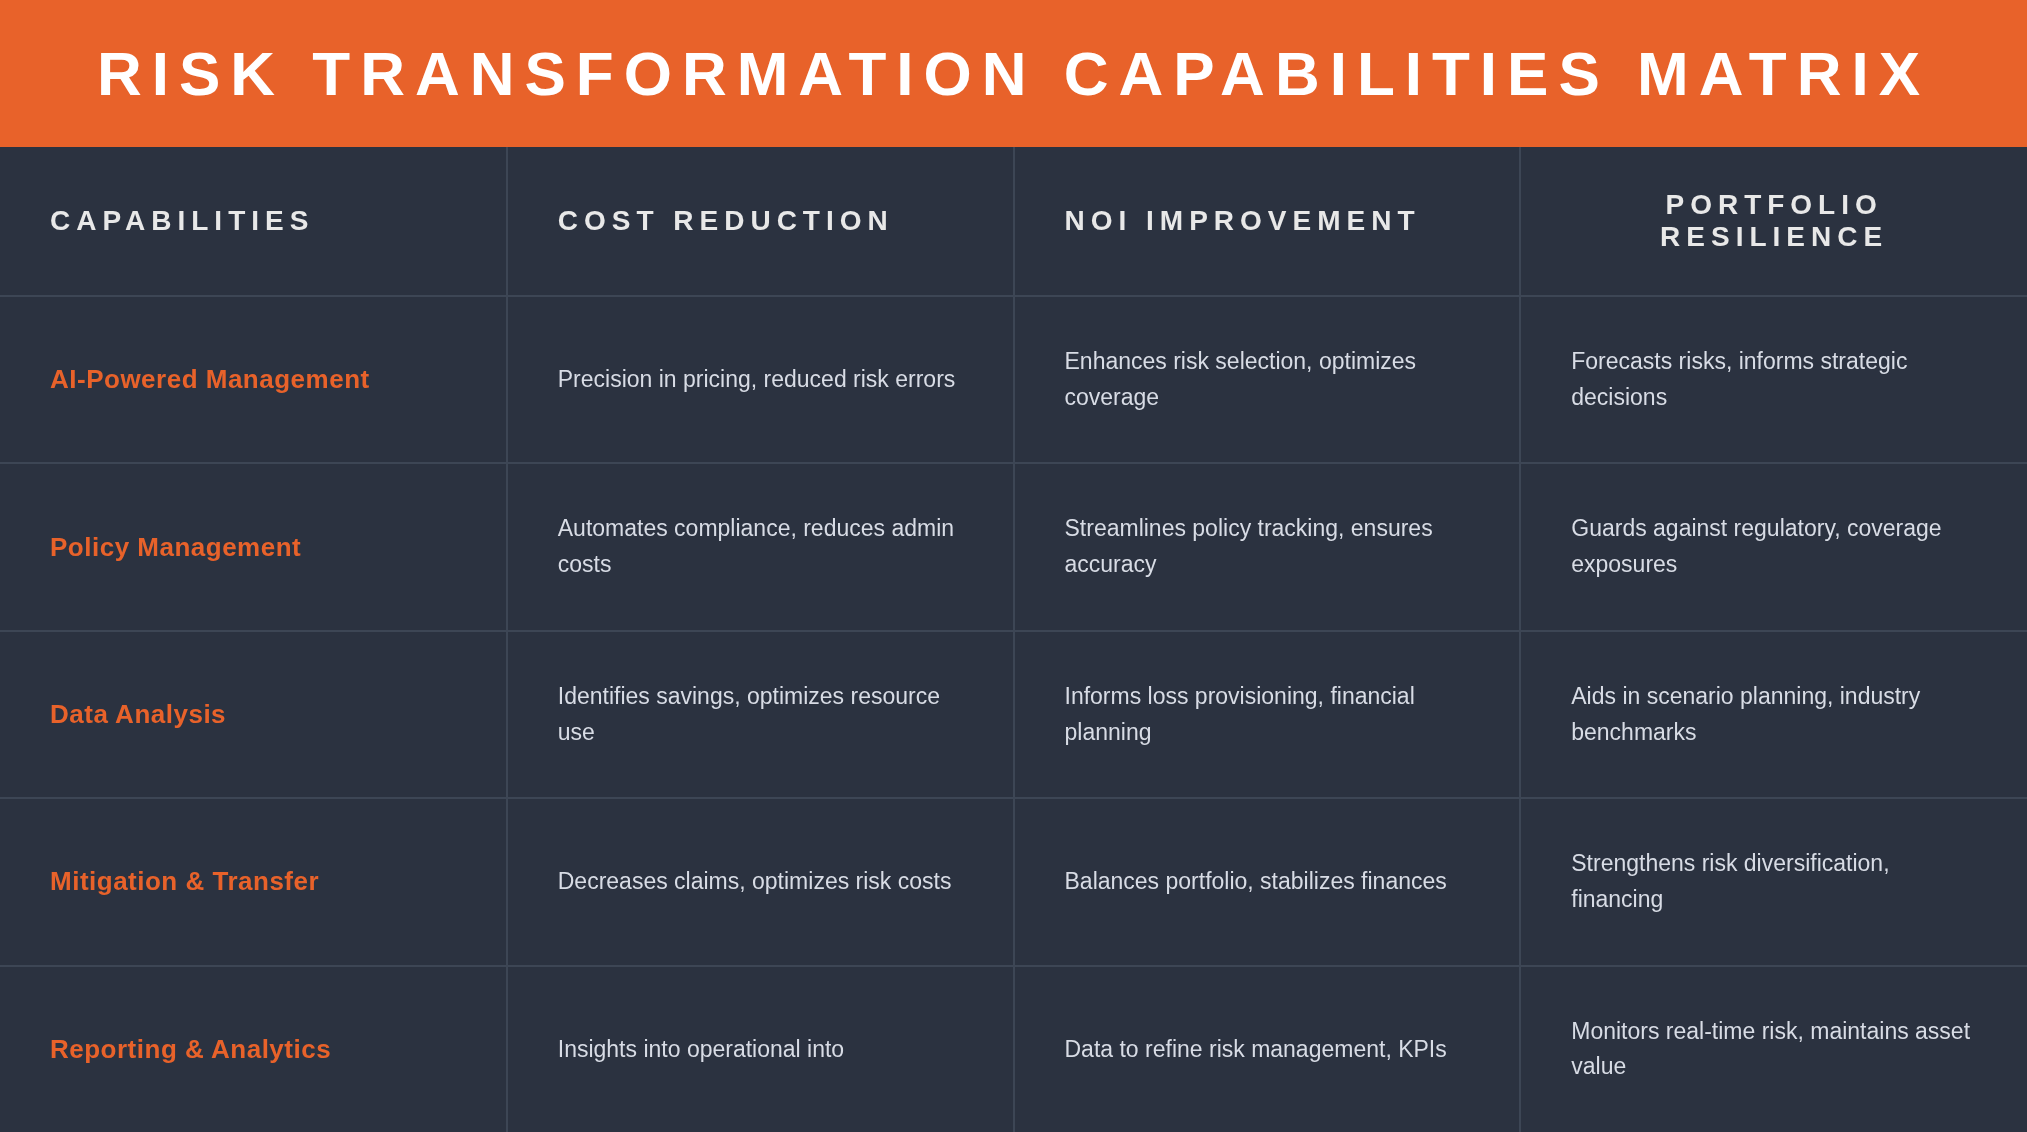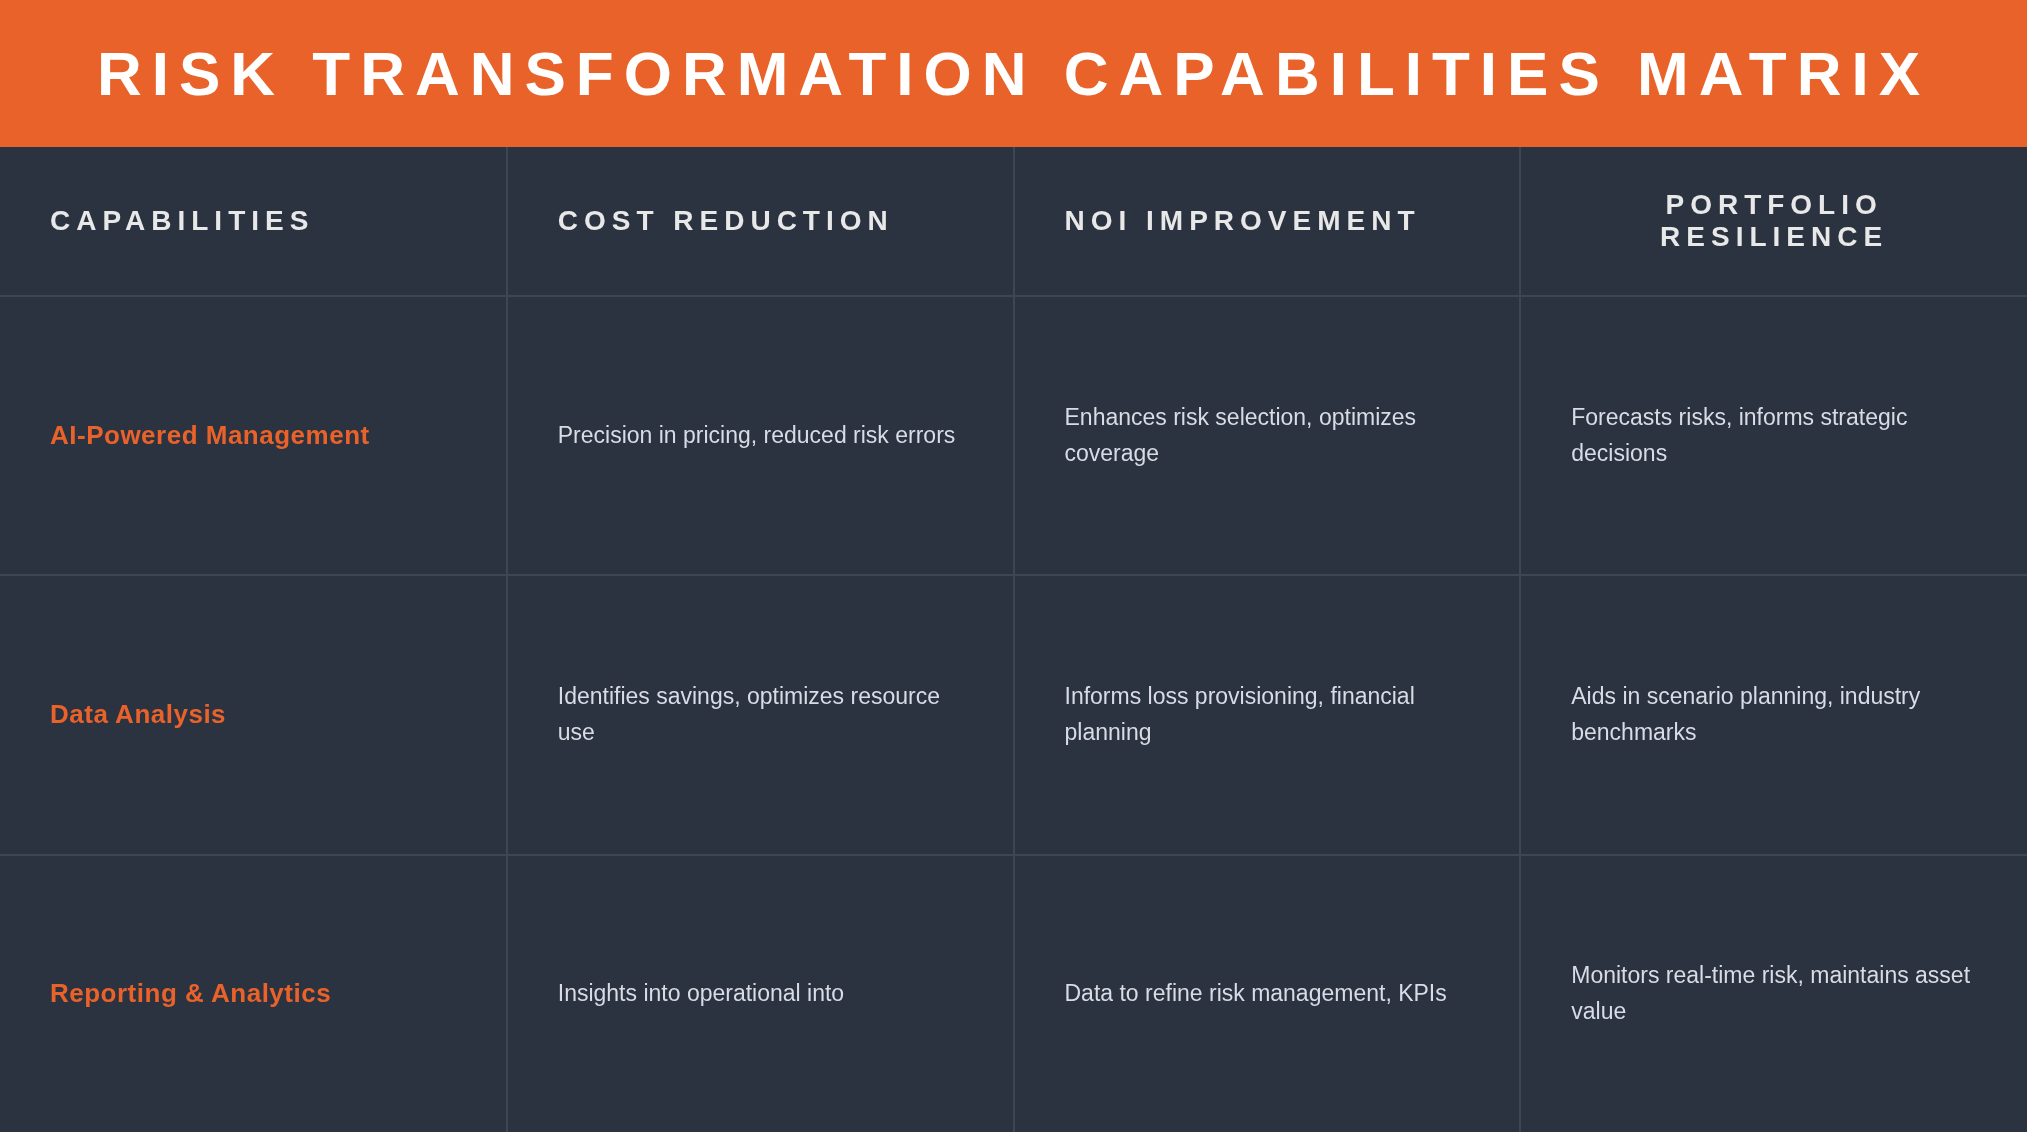--- a/index.html
+++ b/index.html
@@ -151,24 +151,36 @@
       </tr>
     </thead>
     <tbody id="matrix-body">
     <tr class="data-row">
           <td class="capability-cell"><span class="capability-label">AI-Powered Management</span></td>
           <td class="value-cell"><span class="value-text">Precision in pricing, reduced risk errors</span></td>
           <td class="value-cell"><span class="value-text">Enhances risk selection, optimizes coverage</span></td>
           <td class="value-cell"><span class="value-text">Forecasts risks, informs strategic decisions</span></td>
         </tr>
         <tr class="data-row">
+          <td class="capability-cell"><span class="capability-label">Policy Management</span></td>
+          <td class="value-cell"><span class="value-text">Automates compliance, reduces admin costs</span></td>
+          <td class="value-cell"><span class="value-text">Streamlines policy tracking, ensures accuracy</span></td>
+          <td class="value-cell"><span class="value-text">Guards against regulatory, coverage exposures</span></td>
+        </tr>
+        <tr class="data-row">
           <td class="capability-cell"><span class="capability-label">Data Analysis</span></td>
           <td class="value-cell"><span class="value-text">Identifies savings, optimizes resource use</span></td>
           <td class="value-cell"><span class="value-text">Informs loss provisioning, financial planning</span></td>
           <td class="value-cell"><span class="value-text">Aids in scenario planning, industry benchmarks</span></td>
+        </tr>
+        <tr class="data-row">
+          <td class="capability-cell"><span class="capability-label">Mitigation &amp; Transfer</span></td>
+          <td class="value-cell"><span class="value-text">Decreases claims, optimizes risk costs</span></td>
+          <td class="value-cell"><span class="value-text">Balances portfolio, stabilizes finances</span></td>
+          <td class="value-cell"><span class="value-text">Strengthens risk diversification, financing</span></td>
         </tr>
         <tr class="data-row">
           <td class="capability-cell"><span class="capability-label">Reporting &amp; Analytics</span></td>
           <td class="value-cell"><span class="value-text">Insights into operational into</span></td>
           <td class="value-cell"><span class="value-text">Data to refine risk management, KPIs</span></td>
           <td class="value-cell"><span class="value-text">Monitors real-time risk, maintains asset value</span></td>
         </tr>
       </tbody>
   </table>
 </div>

